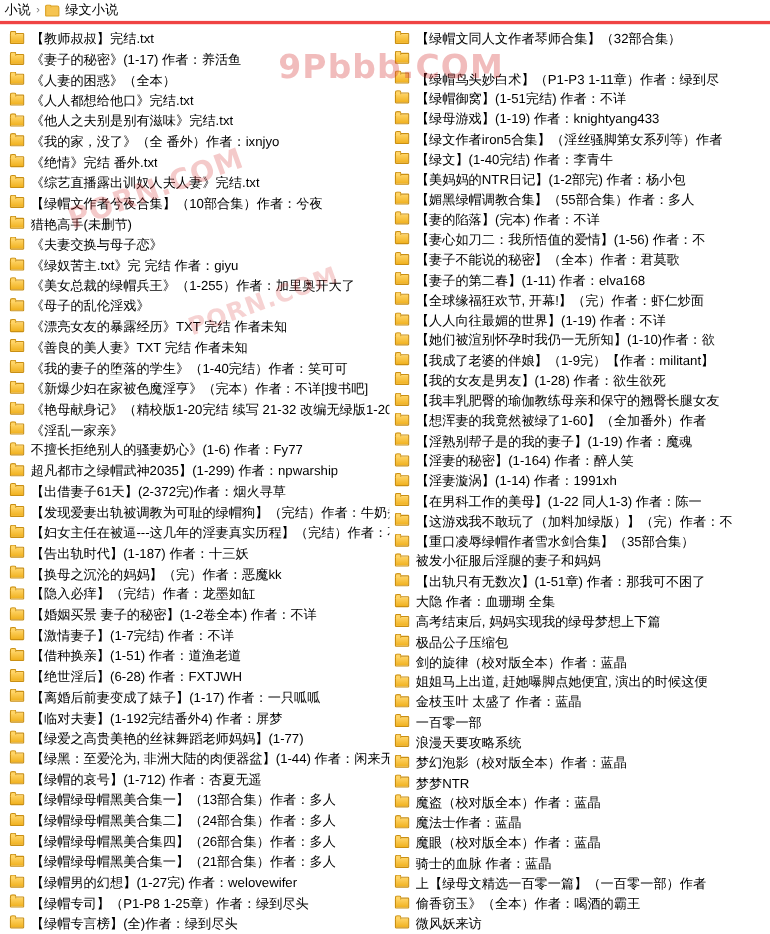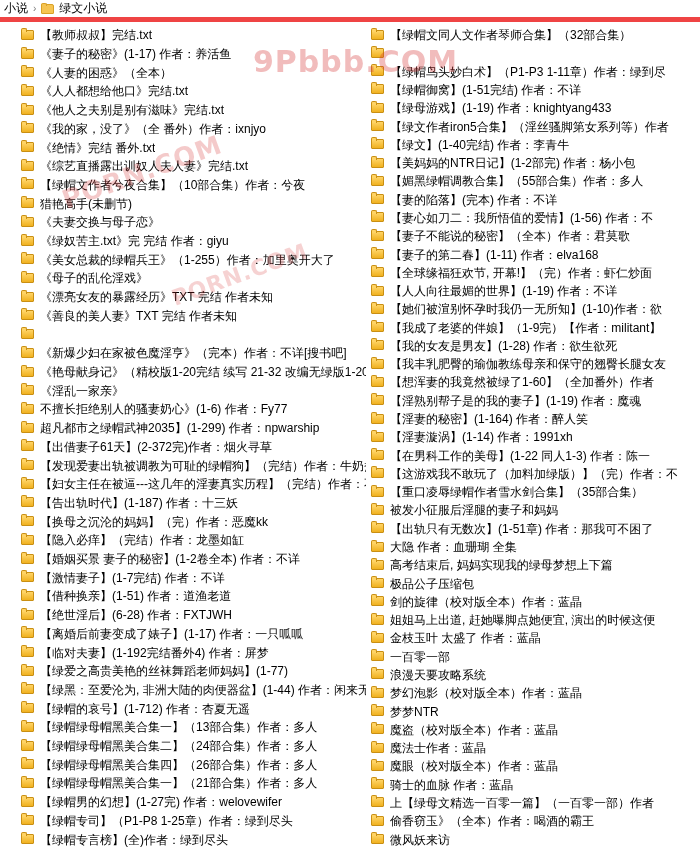--- a/index.html
+++ b/index.html
@@ -16,21 +16,21 @@
     overflow: hidden;
     position: relative;
   }
 
   
   .breadcrumb-bar {
     height: 22px;
     display: flex;
     align-items: center;
     padding: 0 4px;
-    border-bottom: 5px solid #ef4444;
+    border-bottom: 3px solid #ef4444;
     background: #ffffff;
     box-sizing: border-box;
     font-size: 12px;
     overflow: hidden;
     white-space: nowrap;
   }
   .crumb-text {
     color: #000;
     margin-right: 2px;
   }
@@ -68,21 +68,21 @@
     border-radius: 2px 2px 0 0;
     box-sizing: border-box;
   }
 
   
   .list-area {
     position: relative;
     width: 700px;
     height: 827px;
     box-sizing: border-box;
-    padding: 4px 0 0 16px;
+    padding: 4px 0 0 4px;
     overflow: hidden;
   }
   .columns {
     display: flex;
     flex-direction: row;
     height: 100%;
   }
   .column {
     width: 350px;
     display: flex;
@@ -290,20 +290,21 @@
             <span class="back"></span>
             <span class="tab"></span>
           </span>
           <span class="file-label">《善良的美人妻》TXT 完结 作者未知</span>
         </div>
         <div class="file-row">
           <span class="folder-icon">
             <span class="back"></span>
             <span class="tab"></span>
           </span>
+          <span class="file-label">《我的妻子的堕落的学生》（1-40完结）作者：笑可可</span>
         </div>
         <div class="file-row">
           <span class="folder-icon">
             <span class="back"></span>
             <span class="tab"></span>
           </span>
           <span class="file-label">《新爆少妇在家被色魔淫亨》（完本）作者：不详[搜书吧]</span>
         </div>
         <div class="file-row">
           <span class="folder-icon">

